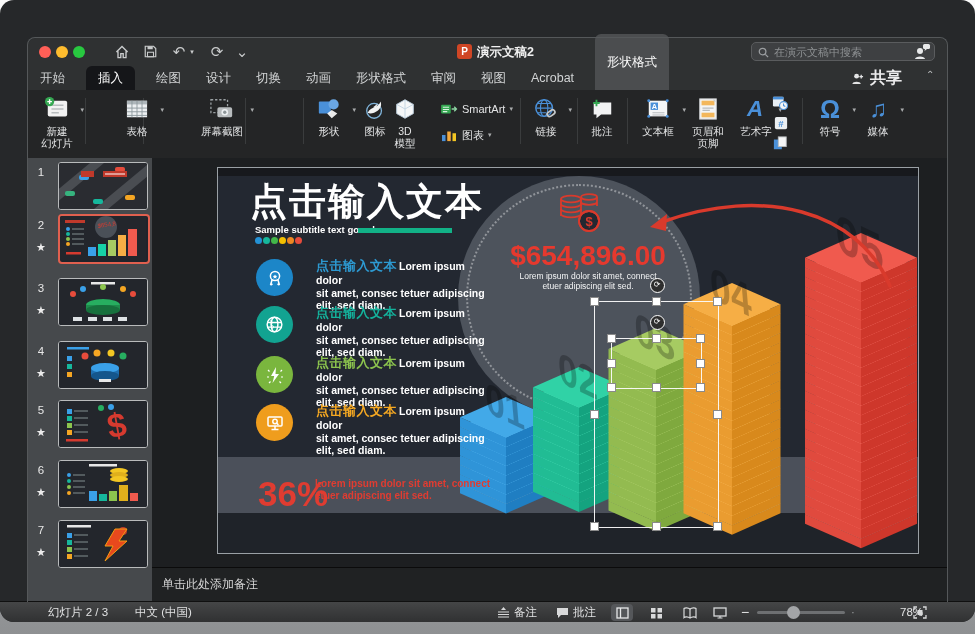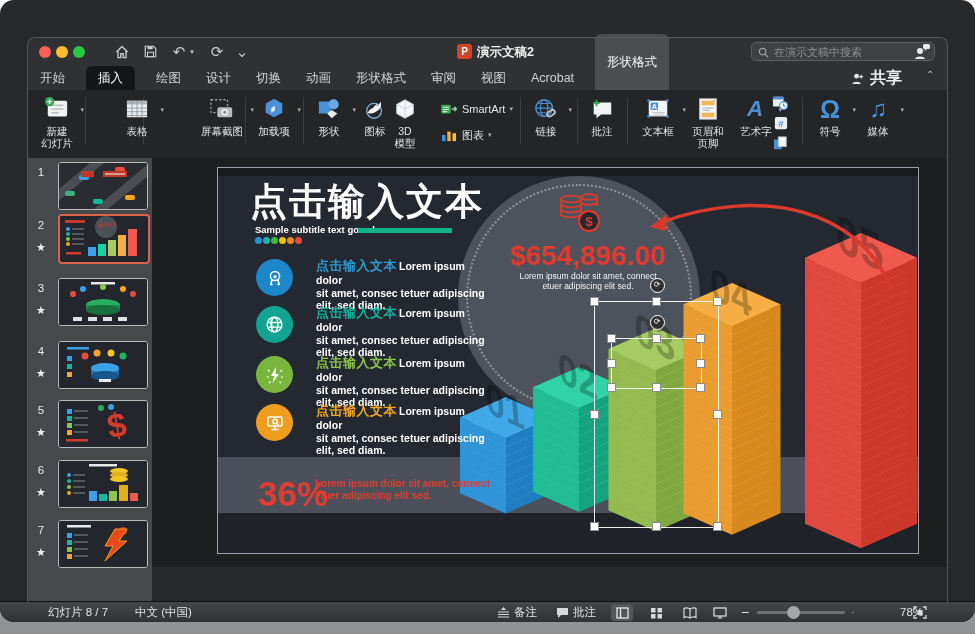--- a/index.html
+++ b/index.html
@@ -188,30 +188,20 @@
               <rect x="3" y="3" width="18" height="14" fill="none" stroke="#9aa0a3" stroke-width="1.4" stroke-dasharray="2.5 2"></rect>
               <rect x="10" y="11" width="16" height="11" rx="2" fill="#b8bcbe"></rect>
               <circle cx="18" cy="16.5" r="3.6" fill="#eceff1"></circle>
               <circle cx="18" cy="16.5" r="1.8" fill="#8d9598"></circle>
             </svg>
         </div>
           <span class="caret" style="right:-2px">▾</span>
         <div class="rlabel">屏幕截图</div>
       </div>
 
-      <div class="abs rbtn" style="left:222px;width:48px">
-        <div class="ric">
-          <svg width="26" height="24" viewBox="0 0 28 26">
-              <path d="M14 2 L23 7 V17 L14 22 L5 17 V7 Z" fill="#4a90d9"></path>
-              <path d="M11 12 L15 9.5 V14.5 L11 17 Z" fill="#fff" opacity=".85"></path>
-            </svg>
-        </div>
-          <span class="caret" style="right:-3px">▾</span>
-        <div class="rlabel">加载项</div>
-      </div>
 
       <div class="abs rbtn" style="left:278px;width:46px">
         <div class="ric">
           <svg width="26" height="24" viewBox="0 0 28 26">
               <rect x="3" y="5" width="13" height="13" rx="1" fill="#4a90d9"></rect>
               <circle cx="19" cy="8" r="5.5" fill="#6aa7e4"></circle>
               <path d="M17 14 L23 18 L17 23 L12 18 Z" fill="#fff" opacity=".9"></path>
             </svg>
         </div>
           <span class="caret" style="right:-4px">▾</span>
@@ -891,23 +881,26 @@
             <div class="hdl" style="left: 437.5px; top: 170px;"></div>
             <div class="hdl" style="left: 437.5px; top: 219px;"></div>
             <div class="hdl" style="left: 482px; top: 170px;"></div>
             <div class="hdl" style="left: 482px; top: 194.5px;"></div>
             <div class="hdl" style="left: 482px; top: 219px;"></div>
             <div class="rot" style="left: 438.5px; top: 154px;">⟳</div>
           </div>
       </div>
     </div>
 
+    <div id="notes" class="abs">
+      <span>单击此处添加备注</span>
+    </div>
 
     <div id="statusbar" class="abs">
-      <div class="abs sbtxt" style="left:48px">幻灯片 8 / 7</div>
+      <div class="abs sbtxt" style="left:48px">幻灯片 2 / 3</div>
       <div class="abs sbtxt" style="left:135px">中文 (中国)</div>
 
       <div class="abs" style="left:497px;top:0;display:flex;align-items:center;gap:4px;height:21px">
         <svg width="13" height="11" viewBox="0 0 13 11">
             <path d="M6.5 0 L9 3 H4 Z" fill="#d8d9da"></path>
             <path d="M1 5 h11 M1 7.5 h11 M1 10 h11" stroke="#d8d9da" stroke-width="1.2"></path>
           </svg>
         <span class="sbtxt">备注</span>
       </div>
       <div class="abs" style="left:556px;top:0;display:flex;align-items:center;gap:4px;height:21px">

